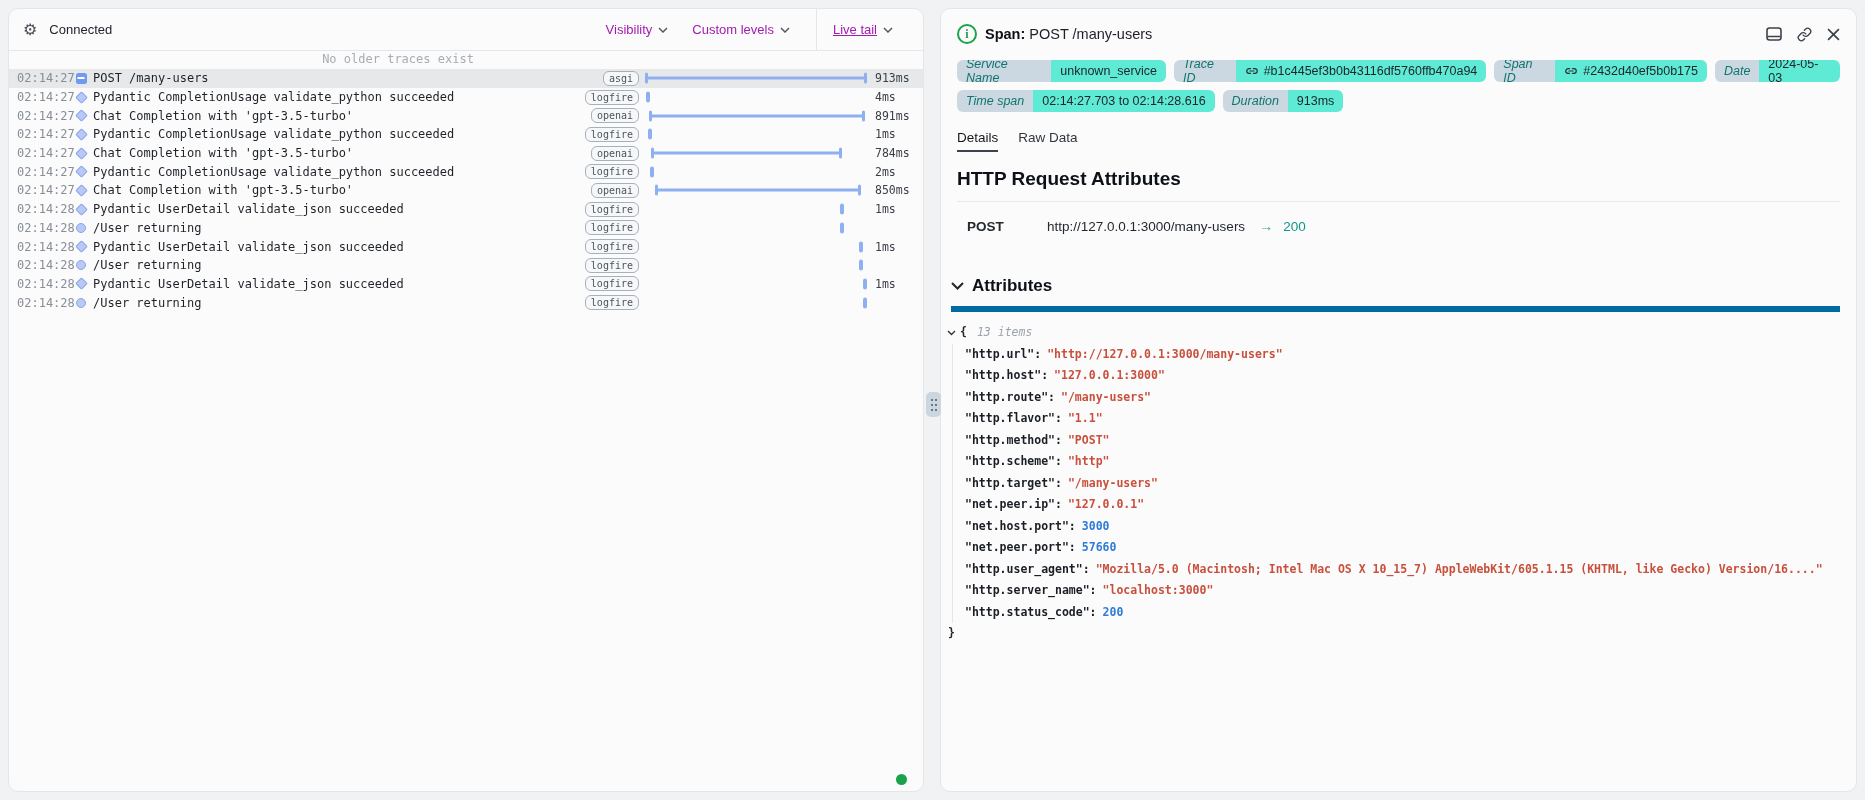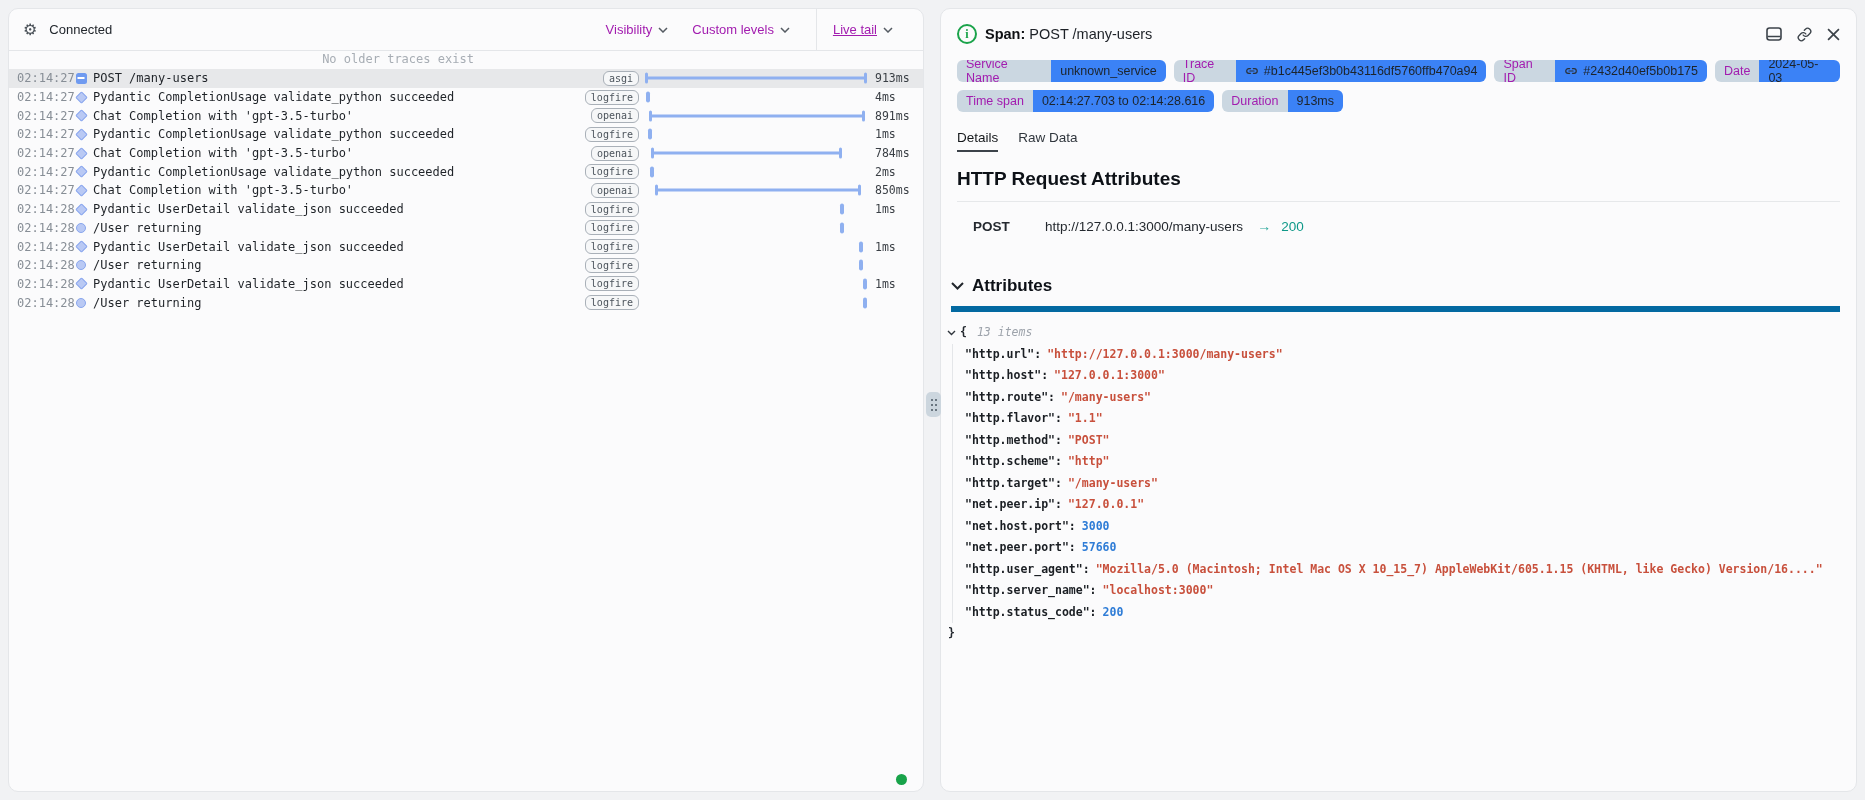--- a/index.html
+++ b/index.html
@@ -70,34 +70,34 @@
                font-size:12px; font-weight:700; display:flex; align-items:center; justify-content:center;
                font-family:"Liberation Serif", serif; flex:none; }
   .rp-title { margin-left:8px; font-size:14.5px; color:#1d2127; }
   .rp-title .kind { font-weight:700; color:#0f1114; }
   .rp-icons { margin-left:auto; display:flex; align-items:center; gap:15px; color:#3c434a; }
   .rp-icons .ic { cursor:pointer; display:flex; }
 
   .badge-row { display:flex; gap:8px; padding:0 16px; margin-top:8px; }
   .badge { display:flex; align-items:stretch; border-radius:6px; overflow:hidden;
            font-size:12.5px; height:22px; }
-  .b-label { background:#cbd7e1; color:#a21caf; padding:0 9px;
+  .b-label { background:#cbd7e1; color:#0f766e; font-style:italic; padding:0 9px;
              display:flex; align-items:center; }
-  .b-value { background:#3b82f6; color:#1d242b; padding:0 9px; display:flex;
+  .b-value { background:#5eead4; color:#1d242b; padding:0 9px; display:flex;
              align-items:center; gap:5px; }
   .b-value svg { color:#2a3138; }
 
   .tabs { display:flex; gap:20px; padding:0 16px; margin-top:18px; font-size:13.5px; }
   .tab { color:#30363d; padding-bottom:5px; cursor:pointer; border-bottom:2px solid transparent; }
   .tab.active { color:#14171a; border-bottom-color:#3c434a; }
 
   .section-h1 { font-size:19px; font-weight:700; color:#0d1117; margin:16px 16px 0;
                 padding-bottom:11px; border-bottom:1px solid #e6e8ea; }
   .req { display:flex; align-items:center; margin:16px 16px 0 26px; font-size:13.5px; color:#24292f; }
-  .req .method { font-weight:700; width:72px;margin-left:6px; }
+  .req .method { font-weight:700; width:80px; }
   .req .arrow { color:#2aa79a; margin:0 10px 0 14px; font-size:14px; }
   .req .status { color:#0e9888; }
 
   .attrs-h { display:flex; align-items:center; gap:8px; font-size:17px; font-weight:700;
              color:#0d1117; margin:42px 16px 0 10px; padding-bottom:10px;
              border-bottom:6px solid #0369a1; }
   .attrs-h svg { color:#21262c; }
 
   .json { margin:10px 16px 0 6px; font-family:"DejaVu Sans Mono", monospace;
           font-size:11.5px; font-weight:600; color:#23282e; line-height:21.5px; }

